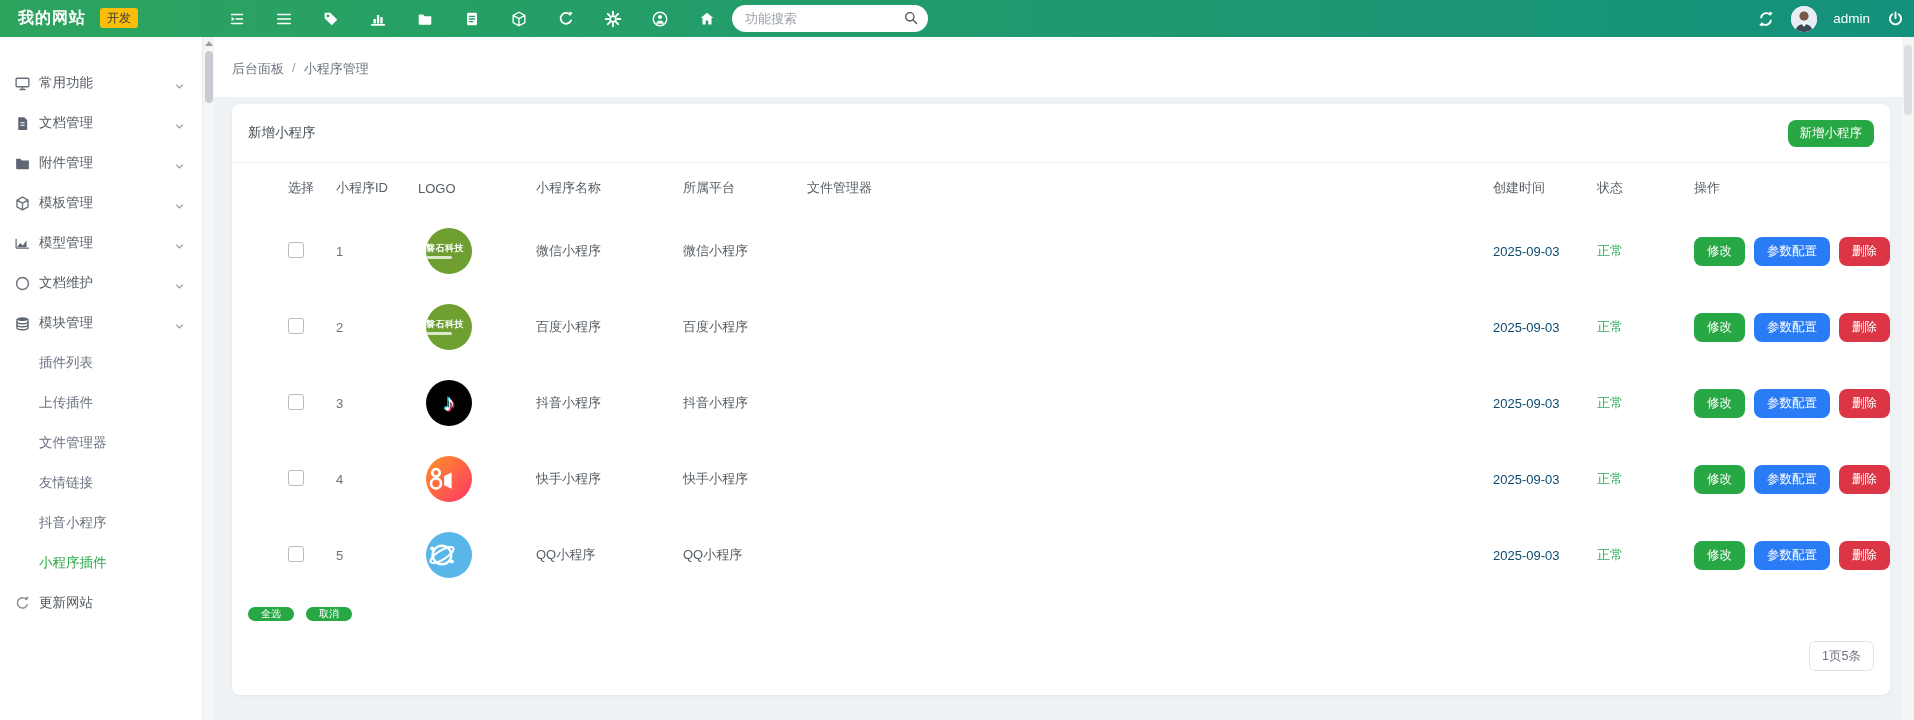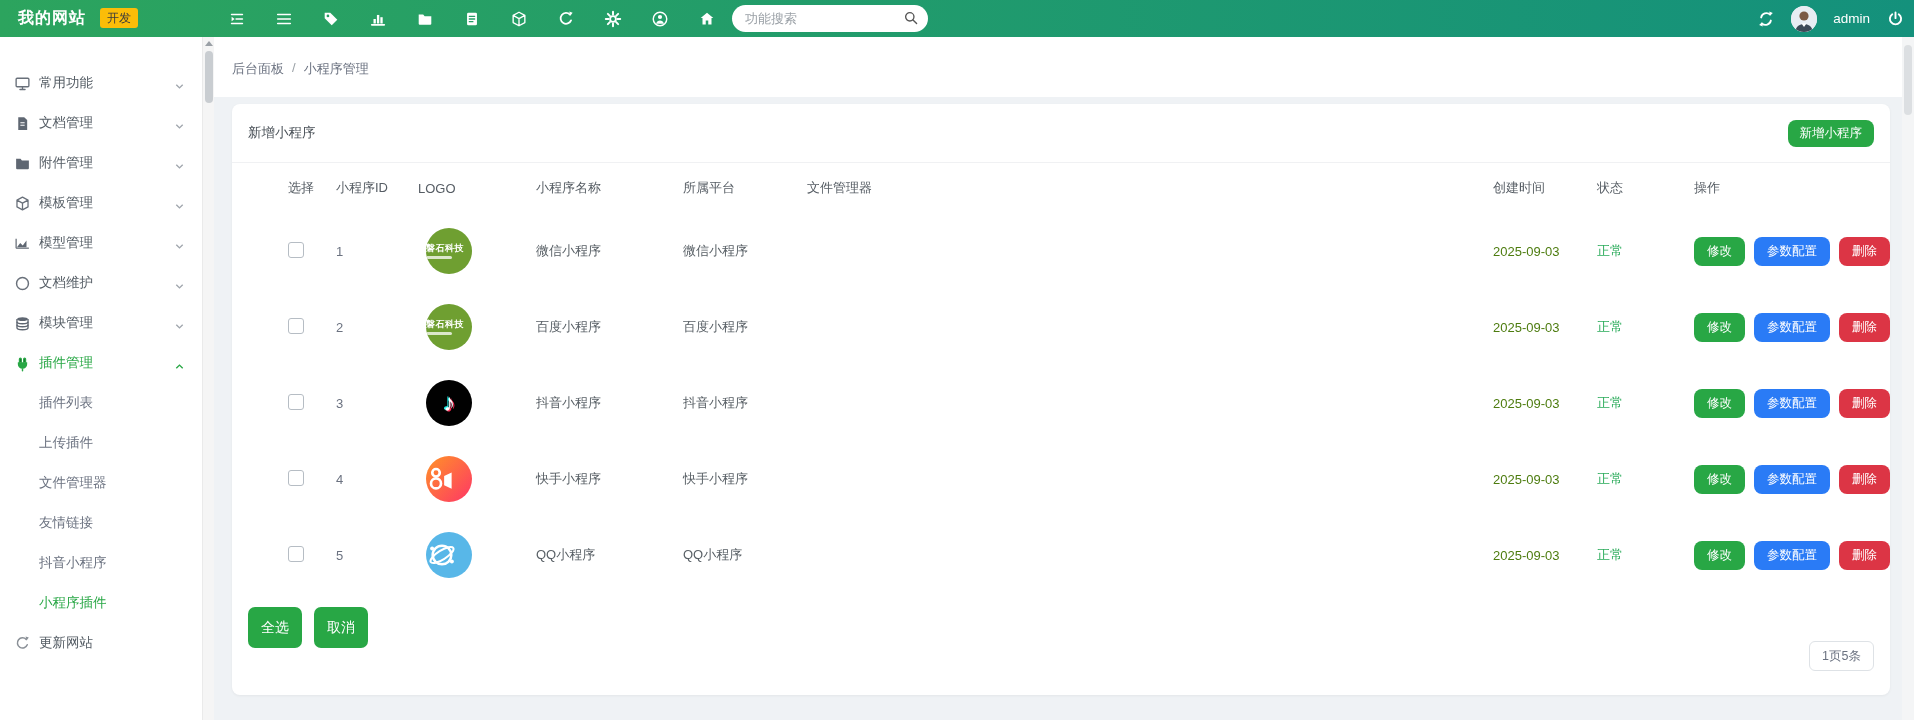--- a/index.html
+++ b/index.html
@@ -56,21 +56,21 @@
   .card-title { font-size:13.5px; color:#495057; }
   .btn { border:none; color:#fff; font-family:inherit; cursor:pointer; }
   .btn-add { height:27px; padding:0 12px; border-radius:8px; background:var(--green,#28a745); font-size:12.5px; }
 
   .tbl { padding:0 16px;margin-left:40px; }
   .grid { display:grid; grid-template-columns:48px 82px 118px 147px 124px 1fr 104px 97px 180px; align-items:center; }
   .thead { height:50px; font-size:13px; color:#565d64; }
   .trow { height:76px; }
   .cell { font-size:13px; color:#596066; }
   .c-id { color:#6b7280; }
-  .c-date { color:#4d7c0f; }
+  .c-date { color:#0c4a6e; }
   .c-status { color:var(--status-green,#2dac5c); }
   .c-actions { display:flex; gap:9px; }
   .btn-act { height:29px; padding:0 13px; border-radius:8px; font-size:12.5px; white-space:nowrap; }
   .btn-green { background:var(--green,#28a745); }
   .btn-blue { background:var(--blue,#2a7bf6); }
   .btn-red { background:var(--red,#dc3545); }
 
   .cb { width:16px; height:16px; border:1px solid #b6bdc4; border-radius:3px; background:#fff; display:inline-block; cursor:pointer; }
 
   .logo { width:46px; height:46px; border-radius:50%; margin-left:8px; display:flex; flex-direction:column;
@@ -80,21 +80,21 @@
   .logo-green::after { content:""; width:26px; height:3px; margin-top:3px; border-radius:2px; background:rgba(255,255,255,.75); }
   .logo-douyin { background:#010101; }
   .note { position:absolute; font-size:24px; line-height:46px; width:46px; text-align:center; top:0; left:0; font-style:normal; }
   .n1 { color:#25f4ee; transform:translate(-1.5px,-1px); }
   .n2 { color:#fe2c55; transform:translate(1.5px,1px); }
   .n3 { color:#fff; }
   .logo-kuaishou { background:linear-gradient(135deg,#ff9327,#fe3666); }
   .logo-qq { background:#58b7e8; }
 
   .foot-btns { display:flex; gap:12px; margin:14px 16px 0; }
-  .btn-foot { height:41px; padding:0 13px; border-radius:7px; background:var(--green,#28a745); font-size:14px; }
+  .btn-foot { height:14px; padding:0 13px; border-radius:7px; background:var(--green,#28a745); font-size:10px; }
   .page-badge { position:absolute; right:16px; top:537px; height:30px; line-height:28px; padding:0 12px;
     border:1px solid #dee2e6; border-radius:6px; background:#fff; color:#6b7280; font-size:12.5px; }
 </style>
 </head>
 <body>
 
 <div class="topbar">
   <div class="brand">我的网站</div>
   <span class="env-badge">开发</span>
 
@@ -277,33 +277,20 @@
       <span class="sico">
           <svg width="17" height="17" viewBox="0 0 20 20">
             <ellipse cx="10" cy="4.8" rx="6.5" ry="2.3" fill="#5f6772"></ellipse>
             <path d="M3.5 8c0 1.3 2.9 2.3 6.5 2.3s6.5-1 6.5-2.3M3.5 11.5c0 1.3 2.9 2.3 6.5 2.3s6.5-1 6.5-2.3" stroke="#5f6772" stroke-width="1.6" fill="none"></path>
             <path d="M3.5 4.8V15c0 1.3 2.9 2.3 6.5 2.3s6.5-1 6.5-2.3V4.8" stroke="#5f6772" stroke-width="1.6" fill="none"></path>
           </svg>
         </span>
       <span class="slabel">模块管理</span>
       <span class="chev"><svg width="11" height="11" viewBox="0 0 12 12">
             <path d="M2.5 4 6 7.5 9.5 4" fill="none" stroke="#a0a6ad" stroke-width="1.5"></path>
-          </svg></span>
-    </div>
-    <div class="side-item active">
-      <span class="sico">
-          <svg width="17" height="17" viewBox="0 0 20 20">
-            <path d="M6.5 8.5V4.8a1 1 0 0 1 2 0v3.7M11.5 8.5V4.8a1 1 0 0 1 2 0v3.7" stroke="#28a745" stroke-width="1.7" stroke-linecap="round"></path>
-            <path d="M4.5 8.5h11v2.3a5.5 5.5 0 0 1-11 0z" fill="#28a745"></path>
-            <path d="M10 16.3v2.2" stroke="#28a745" stroke-width="1.7" stroke-linecap="round"></path>
-          </svg>
-        </span>
-      <span class="slabel">插件管理</span>
-      <span class="chev"><svg width="11" height="11" viewBox="0 0 12 12">
-            <path d="M2.5 8 6 4.5 9.5 8" fill="none" stroke="#28a745" stroke-width="1.5"></path>
           </svg></span>
     </div>
 
     <div class="side-sub">
         <span class="slabel">插件列表</span>
       </div>
     <div class="side-sub">
         <span class="slabel">上传插件</span>
       </div>
     <div class="side-sub">

